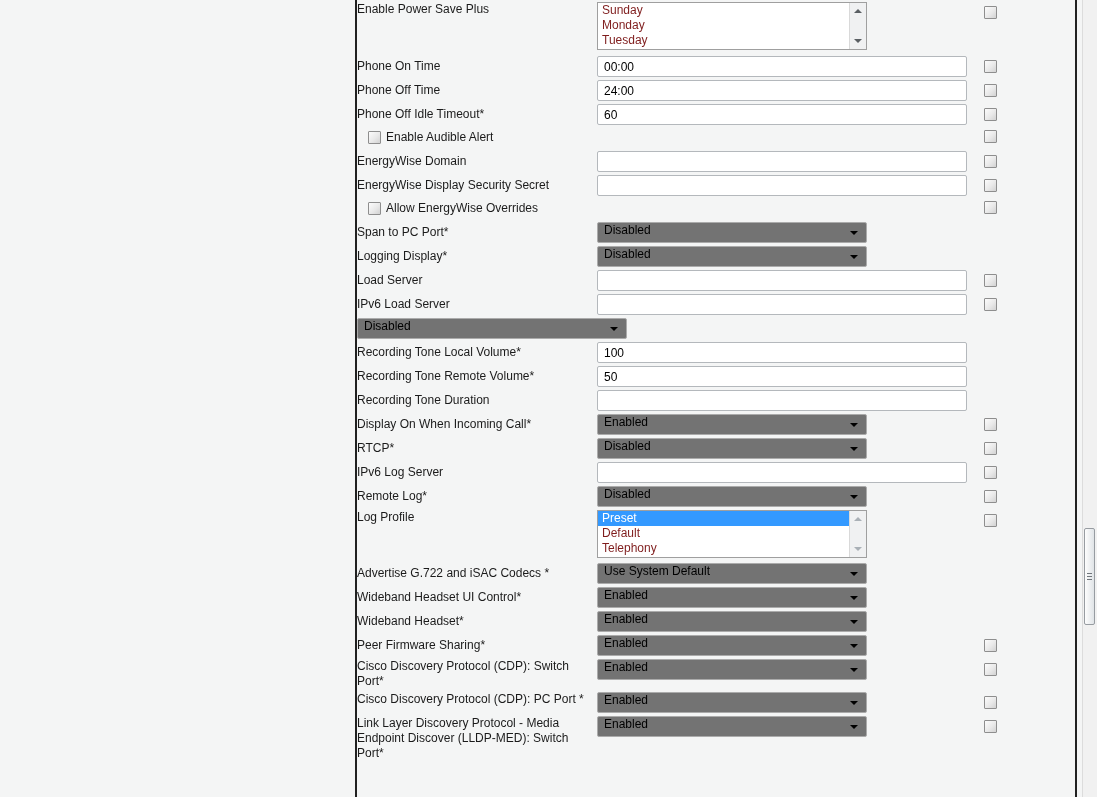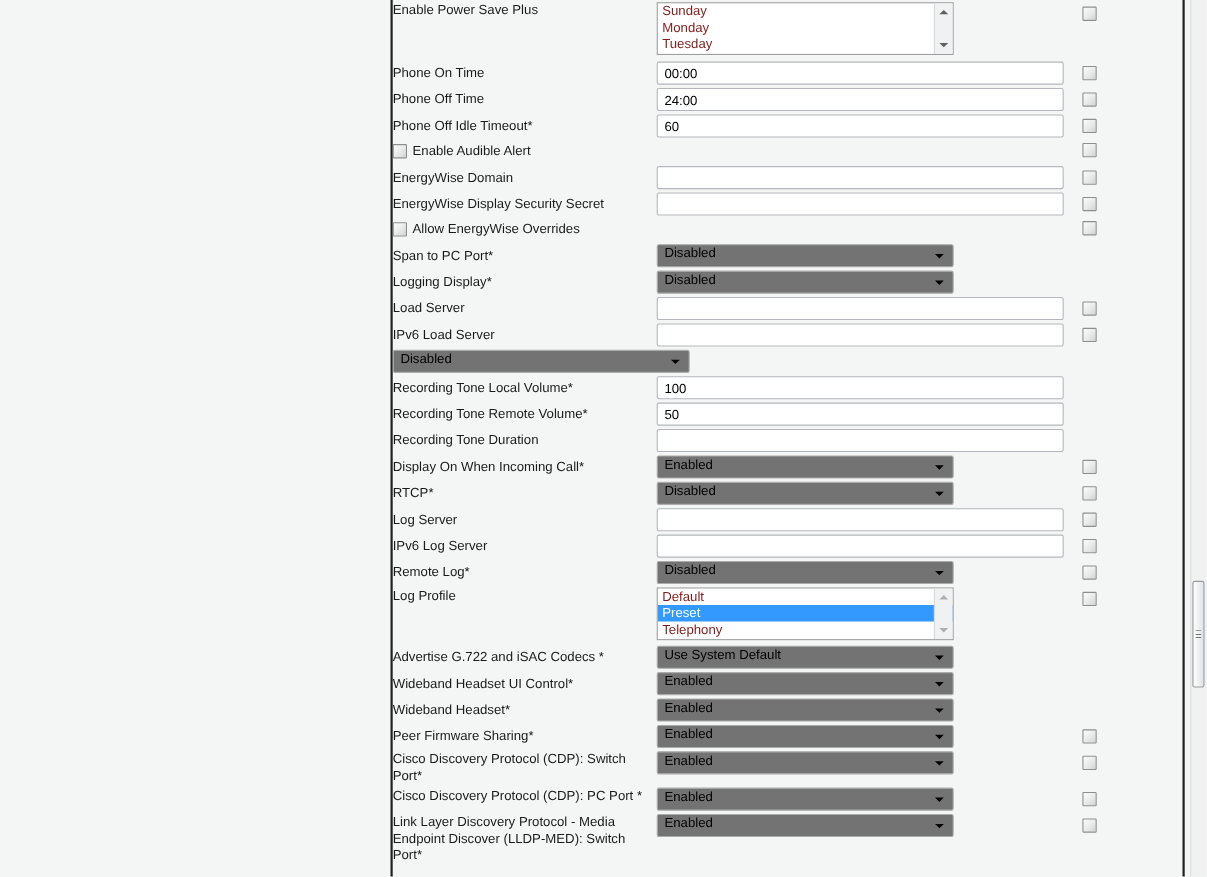--- a/index.html
+++ b/index.html
@@ -13,21 +13,21 @@
     box-sizing:border-box; border-left:2px solid #212121; border-right:2px solid #212121;
     padding-top:2px; overflow:hidden;
   }
   .row {
     position:relative; display:flex; align-items:center;
     margin:0 0 3px 0; min-height:21px; padding-left:0;
   }
   .row.top { align-items:flex-start; }
   .row.mb6 { margin-bottom:6px; }
   .row.mb5 { margin-bottom:5px; }
-  .row.ckrow { min-height:16px; margin:4px 0 6px 0; }
+  .row.ckrow { min-height:16px; margin:4px 0 6px 0; padding-left:11px; }
   .label { width:240px; flex:none; padding-right:6px; box-sizing:border-box; line-height:15px; }
   .cklabel { margin-left:5px; }
   .ctrl { width:380px; flex:none; }
   
   .ti {
     width:370px; height:21px; box-sizing:border-box;
     border:1px solid #b4b8bc; border-radius:2px; background:#fff;
     padding:0 6px; font:12px "Liberation Sans", sans-serif; color:#000000; outline:none;
   }
   
@@ -198,45 +198,40 @@
       <div class="label">RTCP*</div>
       <div class="ctrl">
         <div class="sel">
           <span class="selv">Disabled</span>
           <span class="arr"></span>
         </div>
       </div>
       <span class="cb rc"></span>
     </div>
     <div class="row">
-      <div class="label">Log Server</div>
-      <div class="ctrl"><input type="text" class="ti" value="" style=""></div>
-      <span class="cb rc"></span>
-    </div>
-    <div class="row">
       <div class="label">IPv6 Log Server</div>
       <div class="ctrl"><input type="text" class="ti" value="" style=""></div>
       <span class="cb rc"></span>
     </div>
     <div class="row">
       <div class="label">Remote Log*</div>
       <div class="ctrl">
         <div class="sel">
           <span class="selv">Disabled</span>
           <span class="arr"></span>
         </div>
       </div>
       <span class="cb rc"></span>
     </div>
     <div class="row top mb5">
       <div class="label">Log Profile</div>
       <div class="ctrl">
         <div class="lb dim">
+          <div class="opt selected">Preset</div>
           <div class="opt">Default</div>
-          <div class="opt selected">Preset</div>
           <div class="opt">Telephony</div>
           <div class="sbar">
             <span class="s-up"></span>
             <span class="s-dn"></span>
           </div>
         </div>
       </div>
       <span class="cb rc"></span>
     </div>
     <div class="row">

